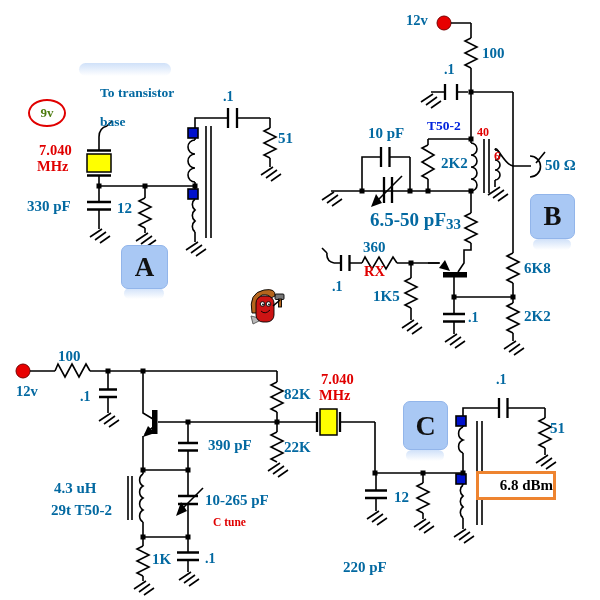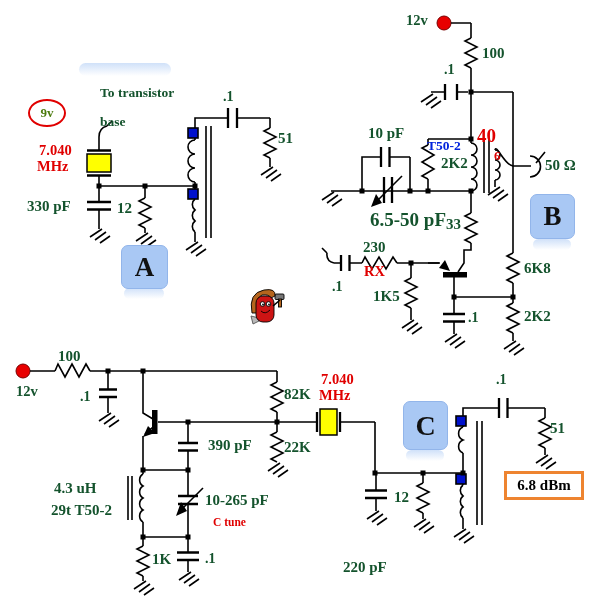--- a/index.html
+++ b/index.html
@@ -1,22 +1,22 @@
 <!DOCTYPE html>
 <html><head>
 <meta charset="utf-8">
 <style>
   html,body{margin:0;padding:0;background:#fff;}
   #canvas{position:relative;width:600px;height:600px;background:#fff;overflow:hidden;
           font-family:"Liberation Serif","DejaVu Serif",serif;}
   svg{position:absolute;left:0;top:0;}
   .lbl{position:absolute;font:bold 15px "Liberation Serif","DejaVu Serif",serif;
-       color:#14532d;white-space:nowrap;line-height:1.1;}
+       color:#0369a1;white-space:nowrap;line-height:1.1;}
   .red{color:#e00000;}
-  .blue{color:#0022dd;margin-top:20px;}
+  .blue{color:#0022dd;}
   .tag{position:absolute;background:#a9c8f4;border:1px solid #92b5ea;border-radius:7px;
        display:flex;align-items:center;justify-content:center;
        font-weight:bold;color:#111;}
   .refl{position:absolute;border-radius:7px;
         background:linear-gradient(180deg,rgba(169,200,244,.55),rgba(169,200,244,0));}
   .pwr{position:absolute;background:#fff;border:3px solid #ee8430;
        display:flex;align-items:center;justify-content:center;
        font:bold 15px "Liberation Serif","DejaVu Serif",serif;color:#000;}
   .oval{position:absolute;border:2.5px solid #e00000;border-radius:50%;
         display:flex;align-items:center;justify-content:center;
@@ -226,28 +226,28 @@
   <span class="lbl red" style="left:37px;top:159px;font-size:14.5px;">MHz</span>
   <span class="lbl" style="left:27px;top:198px;">330 pF</span>
   <span class="lbl" style="left:117px;top:200px;">12</span>
   <span class="lbl" style="left:223px;top:89px;font-size:14px;">.1</span>
   <span class="lbl" style="left:278px;top:130px;">51</span>
 
   <span class="lbl" style="left:406px;top:13px;font-size:14.5px;">12v</span>
   <span class="lbl" style="left:482px;top:45px;">100</span>
   <span class="lbl" style="left:444px;top:62px;font-size:14px;">.1</span>
   <span class="lbl blue" style="left:427px;top:119px;font-size:13.5px;">T50-2</span>
-  <span class="lbl red" style="left:477px;top:126px;font-size:19px;">40</span>
+  <span class="lbl red" style="left:477px;top:126px;font-size:12px;">40</span>
   <span class="lbl red" style="left:494px;top:149px;font-size:13px;">6</span>
   <span class="lbl" style="left:368px;top:125px;">10 pF</span>
   <span class="lbl" style="left:441px;top:155px;">2K2</span>
   <span class="lbl" style="left:545px;top:157px;">50 Ω</span>
   <span class="lbl" style="left:370px;top:210px;font-size:19px;">6.5-50 pF</span>
   <span class="lbl" style="left:446px;top:216px;">33</span>
-  <span class="lbl" style="left:363px;top:239px;">230</span>
+  <span class="lbl" style="left:363px;top:239px;">360</span>
   <span class="lbl red" style="left:364px;top:264px;font-size:14.5px;">RX</span>
   <span class="lbl" style="left:332px;top:279px;font-size:14px;">.1</span>
   <span class="lbl" style="left:373px;top:288px;">1K5</span>
   <span class="lbl" style="left:524px;top:260px;">6K8</span>
   <span class="lbl" style="left:524px;top:308px;">2K2</span>
   <span class="lbl" style="left:468px;top:310px;font-size:14px;">.1</span>
 
   <span class="lbl" style="left:16px;top:384px;font-size:14.5px;">12v</span>
   <span class="lbl" style="left:58px;top:348px;">100</span>
   <span class="lbl" style="left:80px;top:389px;font-size:14px;">.1</span>
@@ -259,17 +259,17 @@
   <span class="lbl" style="left:54px;top:480px;">4.3 uH</span>
   <span class="lbl" style="left:51px;top:502px;">29t T50-2</span>
   <span class="lbl" style="left:205px;top:492px;">10-265 pF</span>
   <span class="lbl red" style="left:213px;top:516px;font-size:11.5px;">C tune</span>
   <span class="lbl" style="left:152px;top:551px;">1K</span>
   <span class="lbl" style="left:205px;top:551px;font-size:14px;">.1</span>
   <span class="lbl" style="left:394px;top:489px;">12</span>
   <span class="lbl" style="left:343px;top:529px;margin-top:30px;">220 pF</span>
   <span class="lbl" style="left:496px;top:372px;font-size:14px;">.1</span>
   <span class="lbl" style="left:550px;top:420px;">51</span>
-  <div class="pwr" style="left:504px;top:471px;width:74px;height:23px;">
+  <div class="pwr" style="left:476px;top:471px;width:74px;height:23px;justify-content:flex-end;">
     <span>6.8 dBm</span>
   </div>
 
 </div>
 
 </body></html>

